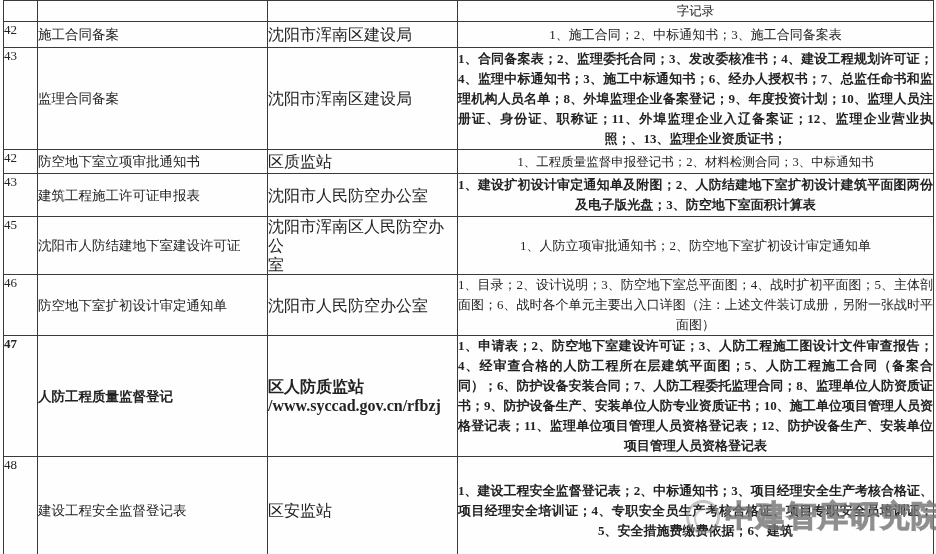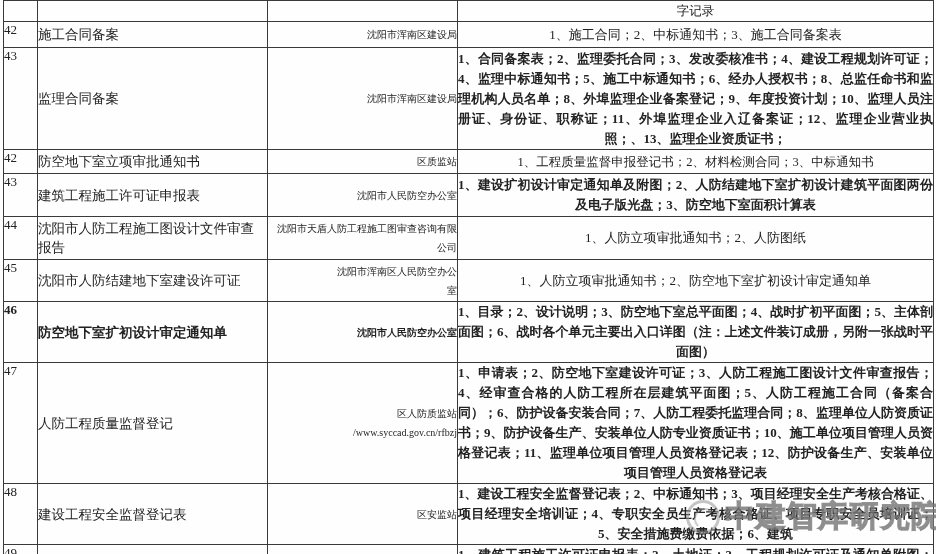--- a/index.html
+++ b/index.html
@@ -54,23 +54,23 @@
     font-size: 13px;
   }
   td:nth-child(2) {
     text-align: left;
     vertical-align: middle;
     font-size: 13.5px;
     line-height: 19px;
     padding: 0 10px;
   }
   td:nth-child(3) {
-    text-align: right;
+    text-align: left;
     vertical-align: middle;
-    font-size: 10px;
+    font-size: 16px;
     line-height: 19px;
     white-space: pre-line;
     padding: 0 6px;
   }
   td:nth-child(4) {
     text-align: justify;
     text-align-last: center;
     vertical-align: middle;
     font-size: 13px;
     line-height: 20px;
@@ -142,39 +142,33 @@
         <tr>
           <td>42</td>
           <td>施工合同备案</td>
           <td>沈阳市浑南区建设局</td>
           <td>1、施工合同；2、中标通知书；3、施工合同备案表</td>
         </tr>
         <tr class="bold-docs">
           <td>43</td>
           <td>监理合同备案</td>
           <td>沈阳市浑南区建设局</td>
-          <td>1、合同备案表；2、监理委托合同；3、发改委核准书；4、建设工程规划许可证；4、监理中标通知书；5、施工中标通知书；6、经办人授权书；8、总监任命书和监理机构人员名单；8、外埠监理企业备案登记；9、年度投资计划；10、监理人员注册证、身份证、职称证；11、外埠监理企业入辽备案证；12、监理企业营业执照；、13、监理企业资质证书；</td>
+          <td>1、合同备案表；2、监理委托合同；3、发改委核准书；4、建设工程规划许可证；4、监理中标通知书；3、施工中标通知书；6、经办人授权书；7、总监任命书和监理机构人员名单；8、外埠监理企业备案登记；9、年度投资计划；10、监理人员注册证、身份证、职称证；11、外埠监理企业入辽备案证；12、监理企业营业执照；、13、监理企业资质证书；</td>
         </tr>
         <tr>
           <td>42</td>
           <td>防空地下室立项审批通知书</td>
           <td>区质监站</td>
           <td>1、工程质量监督申报登记书；2、材料检测合同；3、中标通知书</td>
         </tr>
         <tr class="bold-docs">
           <td>43</td>
           <td>建筑工程施工许可证申报表</td>
           <td>沈阳市人民防空办公室</td>
           <td>1、建设扩初设计审定通知单及附图；2、人防结建地下室扩初设计建筑平面图两份及电子版光盘；3、防空地下室面积计算表</td>
-        </tr>
-        <tr>
-          <td>44</td>
-          <td>沈阳市人防工程施工图设计文件审查报告</td>
-          <td>沈阳市天盾人防工程施工图审查咨询有限公司</td>
-          <td>1、人防立项审批通知书；2、人防图纸</td>
         </tr>
         <tr>
           <td>45</td>
           <td>沈阳市人防结建地下室建设许可证</td>
           <td>沈阳市浑南区人民防空办公
 室</td>
           <td>1、人防立项审批通知书；2、防空地下室扩初设计审定通知单</td>
         </tr>
         <tr>
           <td>46</td>

